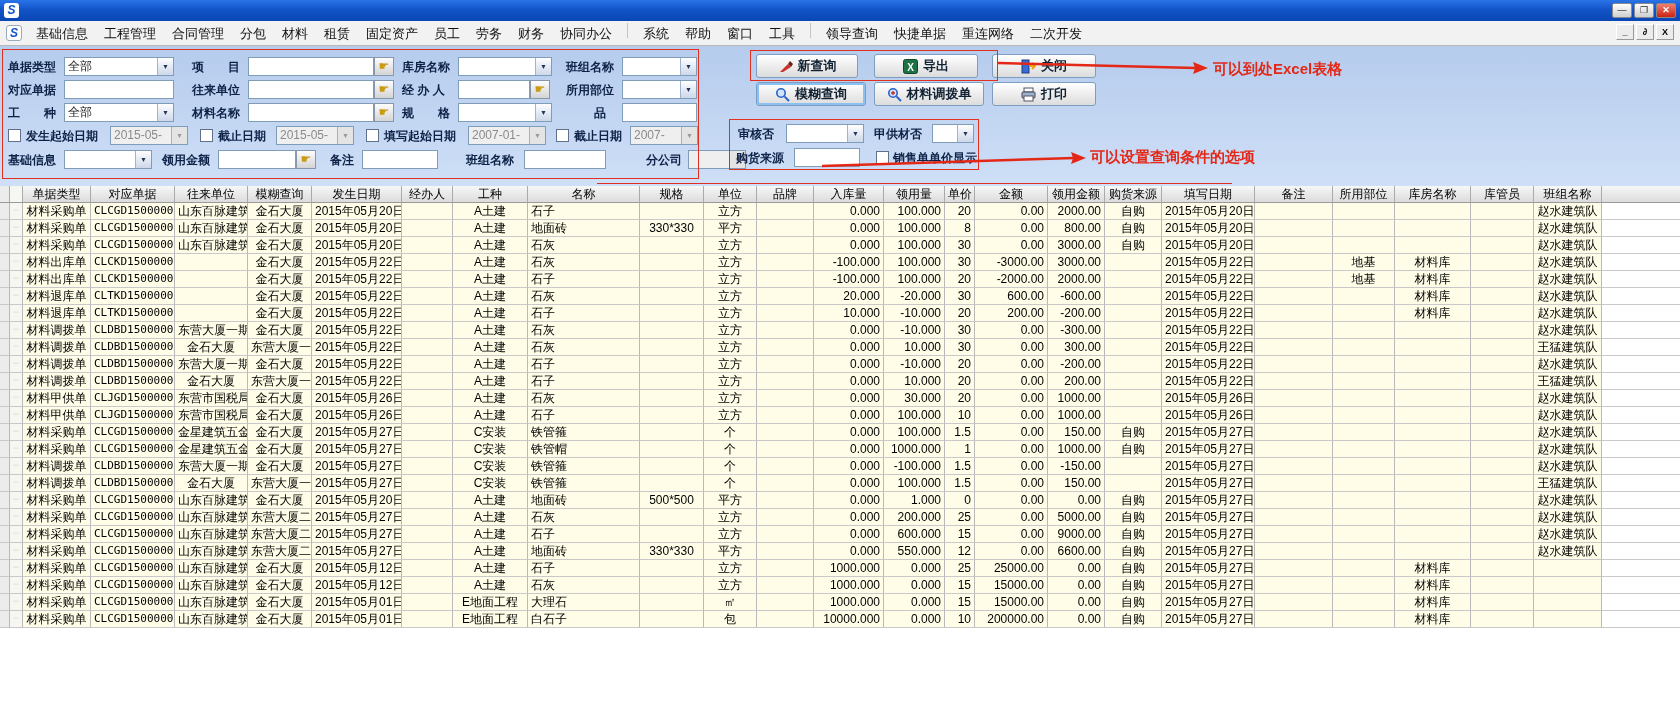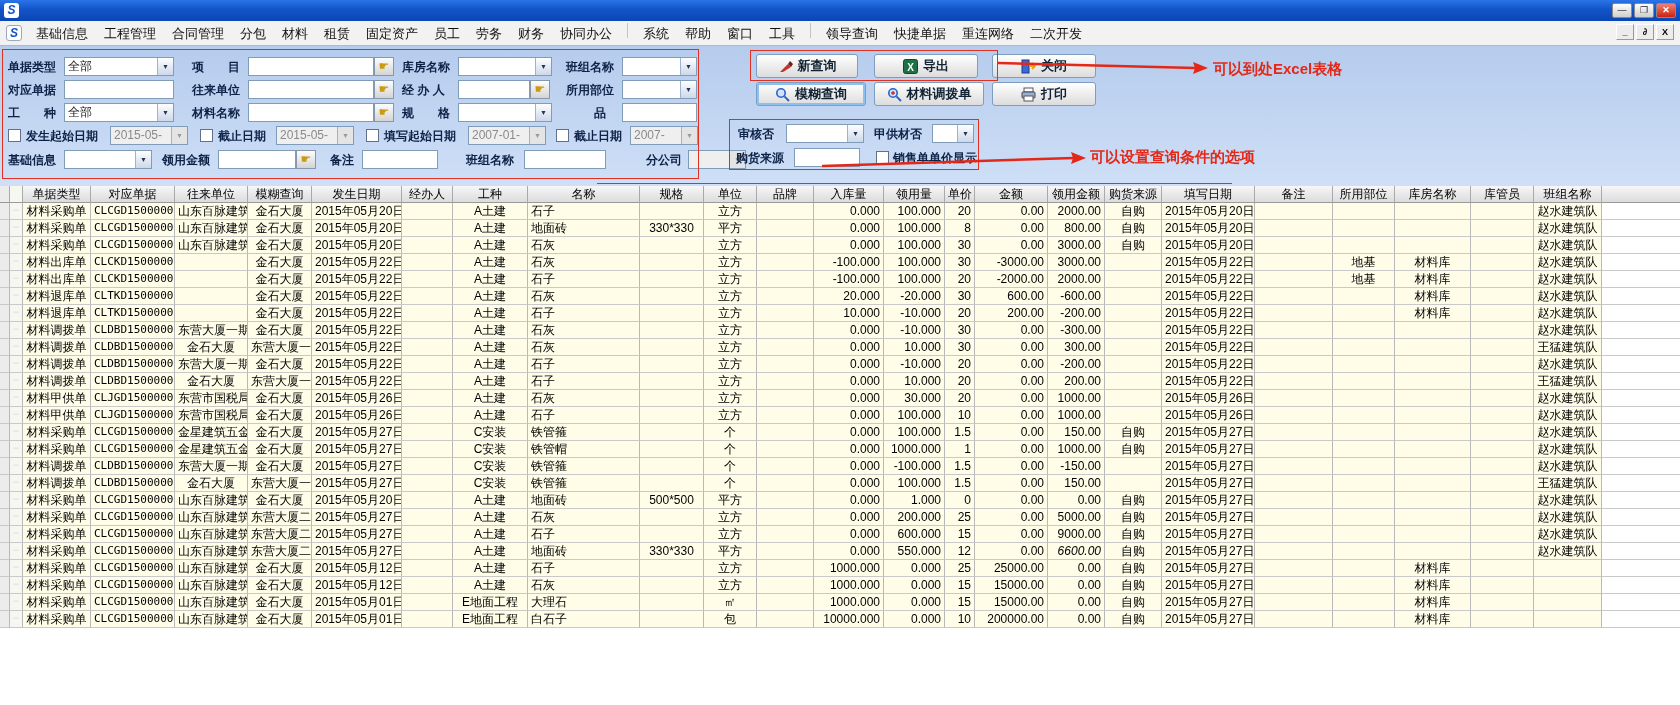--- a/index.html
+++ b/index.html
@@ -855,21 +855,21 @@
           <div class="gcell ac" style="width: 51px; flex: 0 0 51px;"></div>
           <div class="gcell ac" style="width: 75px; flex: 0 0 75px;">A土建</div>
           <div class="gcell al" style="width: 112px; flex: 0 0 112px;">地面砖</div>
           <div class="gcell ac" style="width: 64px; flex: 0 0 64px;">330*330</div>
           <div class="gcell ac" style="width: 53px; flex: 0 0 53px;">平方</div>
           <div class="gcell ac" style="width: 57px; flex: 0 0 57px;"></div>
           <div class="gcell ar" style="width: 70px; flex: 0 0 70px;">0.000</div>
           <div class="gcell ar" style="width: 61px; flex: 0 0 61px;">550.000</div>
           <div class="gcell ar" style="width: 30px; flex: 0 0 30px;">12</div>
           <div class="gcell ar" style="width: 73px; flex: 0 0 73px;">0.00</div>
-          <div class="gcell ar" style="width: 57px; flex: 0 0 57px; font-style: italic;">6600.00</div>
+          <div class="gcell ar" style="width: 57px; flex: 0 0 57px;">6600.00</div>
           <div class="gcell ac" style="width: 57px; flex: 0 0 57px;">自购</div>
           <div class="gcell ac" style="width: 93px; flex: 0 0 93px;">2015年05月27日</div>
           <div class="gcell al" style="width: 78px; flex: 0 0 78px;"></div>
           <div class="gcell ac" style="width: 62px; flex: 0 0 62px;"></div>
           <div class="gcell ac" style="width: 76px; flex: 0 0 76px;"></div>
           <div class="gcell ac" style="width: 63px; flex: 0 0 63px;"></div>
           <div class="gcell ac" style="width: 68px; flex: 0 0 68px;">赵水建筑队</div>
           <div class="gcell fill" style="width: 78px; flex: 0 0 78px;"></div>
         </div>
         <div class="grow">

